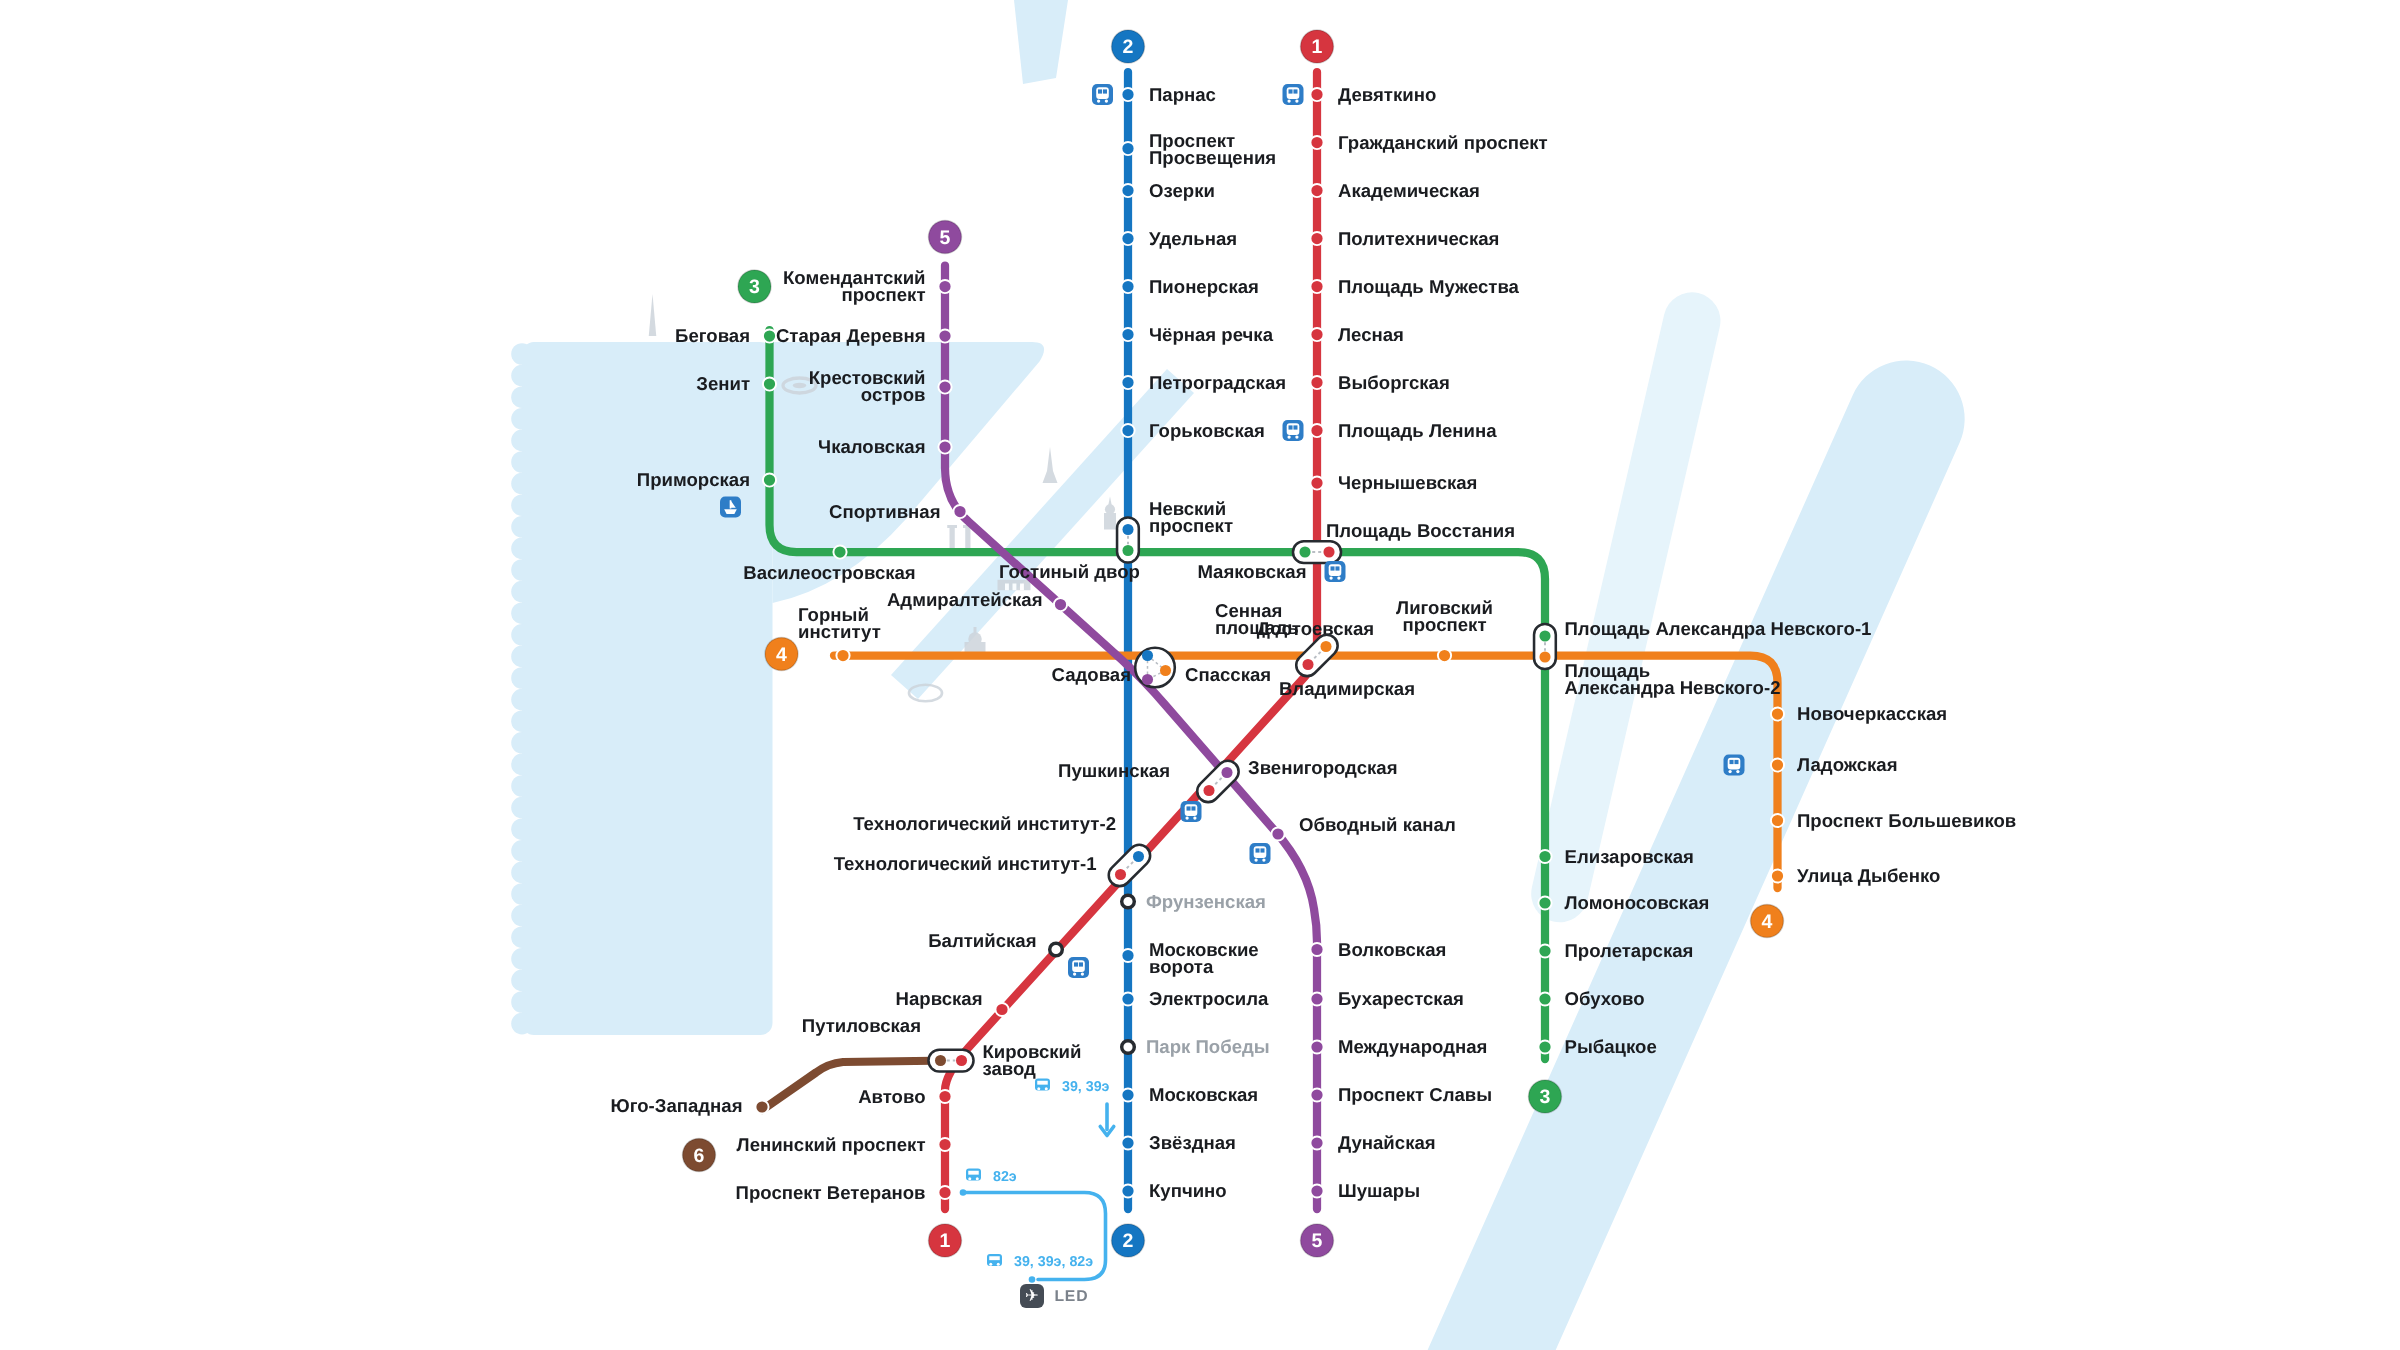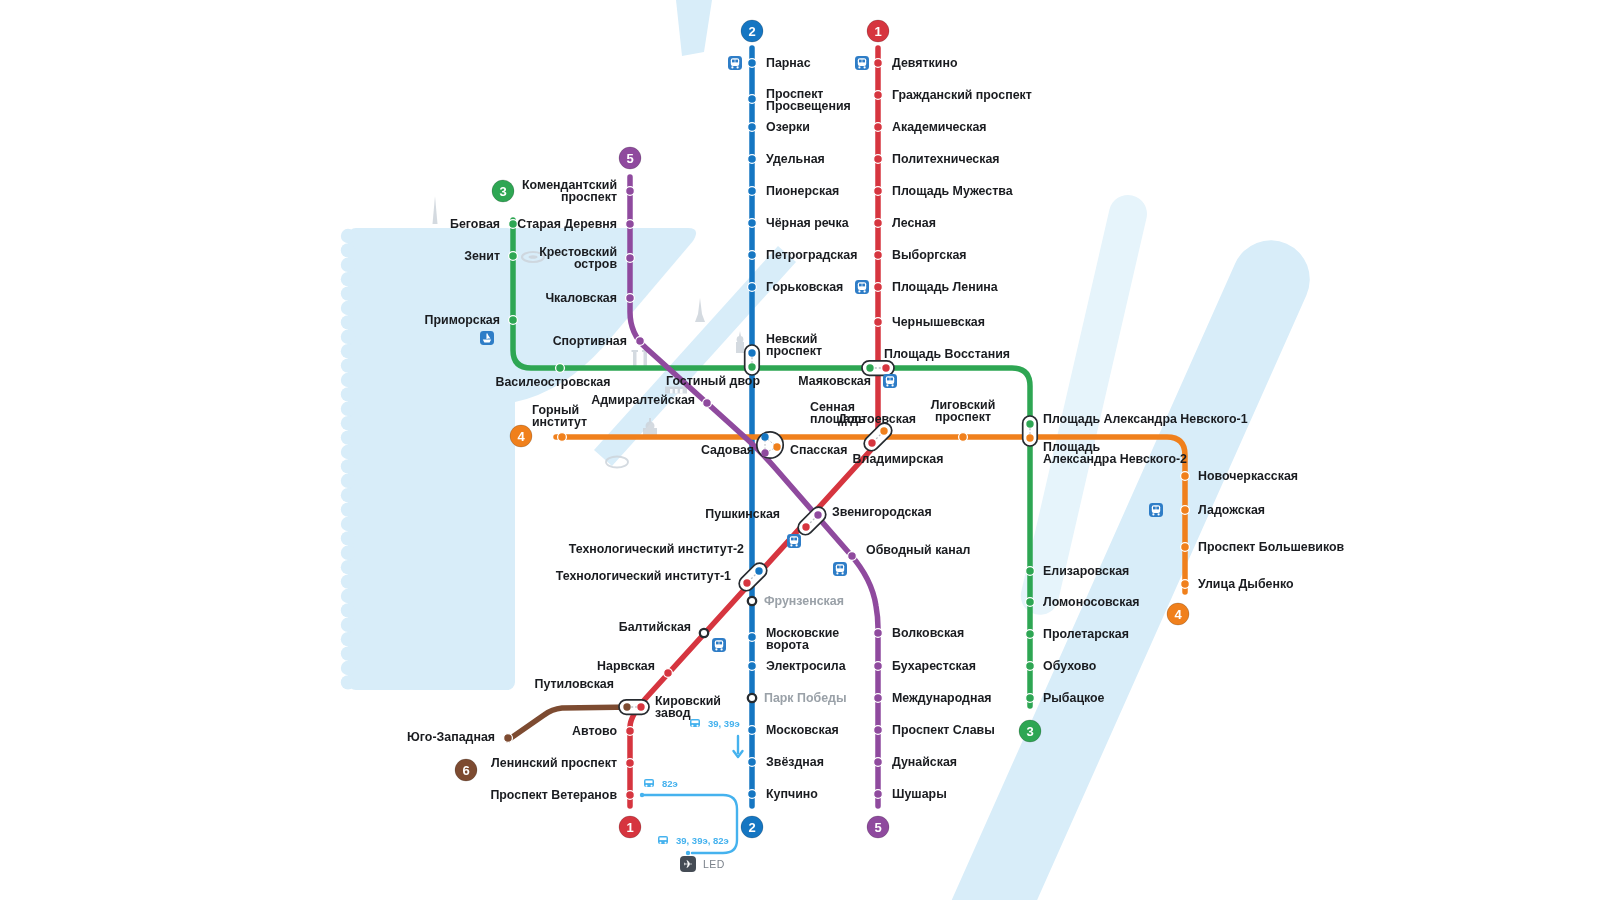--- a/index.html
+++ b/index.html
@@ -8,21 +8,21 @@
   #map-wrap{position:absolute;inset:0;}
   svg text{font-family:"Liberation Sans","DejaVu Sans",sans-serif;}
   .stn-label{font-size:12.4px;font-weight:bold;fill:#1a1c20;}
   .stn-label.gray{fill:#9aa1a8;}
   .badge-num{font-size:13px;font-weight:bold;fill:#ffffff;text-anchor:middle;}
   .bus-note{font-size:9.5px;font-weight:bold;fill:#45b2ee;}
   .led-legend{position:absolute;left:680px;top:856px;display:flex;align-items:center;
               gap:7px;height:16px;}
   .led-ico{width:16px;height:16px;background:#454c55;border-radius:4px;color:#fff;
            font-size:11px;line-height:16px;text-align:center;display:inline-block;}
-  .led-txt{font-size:10.5px;font-weight:normal;color:#7b828b;letter-spacing:.5px;}
+  .led-txt{font-size:10.5px;font-weight:bold;color:#7b828b;letter-spacing:.5px;}
 </style>
 </head>
 <body>
 
 <div id="map-wrap">
   <svg id="map-svg" width="1600" height="900" viewBox="0 0 1600 900">
       <g>
         <rect x="348" y="228" width="167" height="462" rx="8" fill="#d8edf9"></rect>
         <circle cx="348" cy="236" r="7.2" fill="#d8edf9"></circle>
         <circle cx="348" cy="250.4" r="7.2" fill="#d8edf9"></circle>

